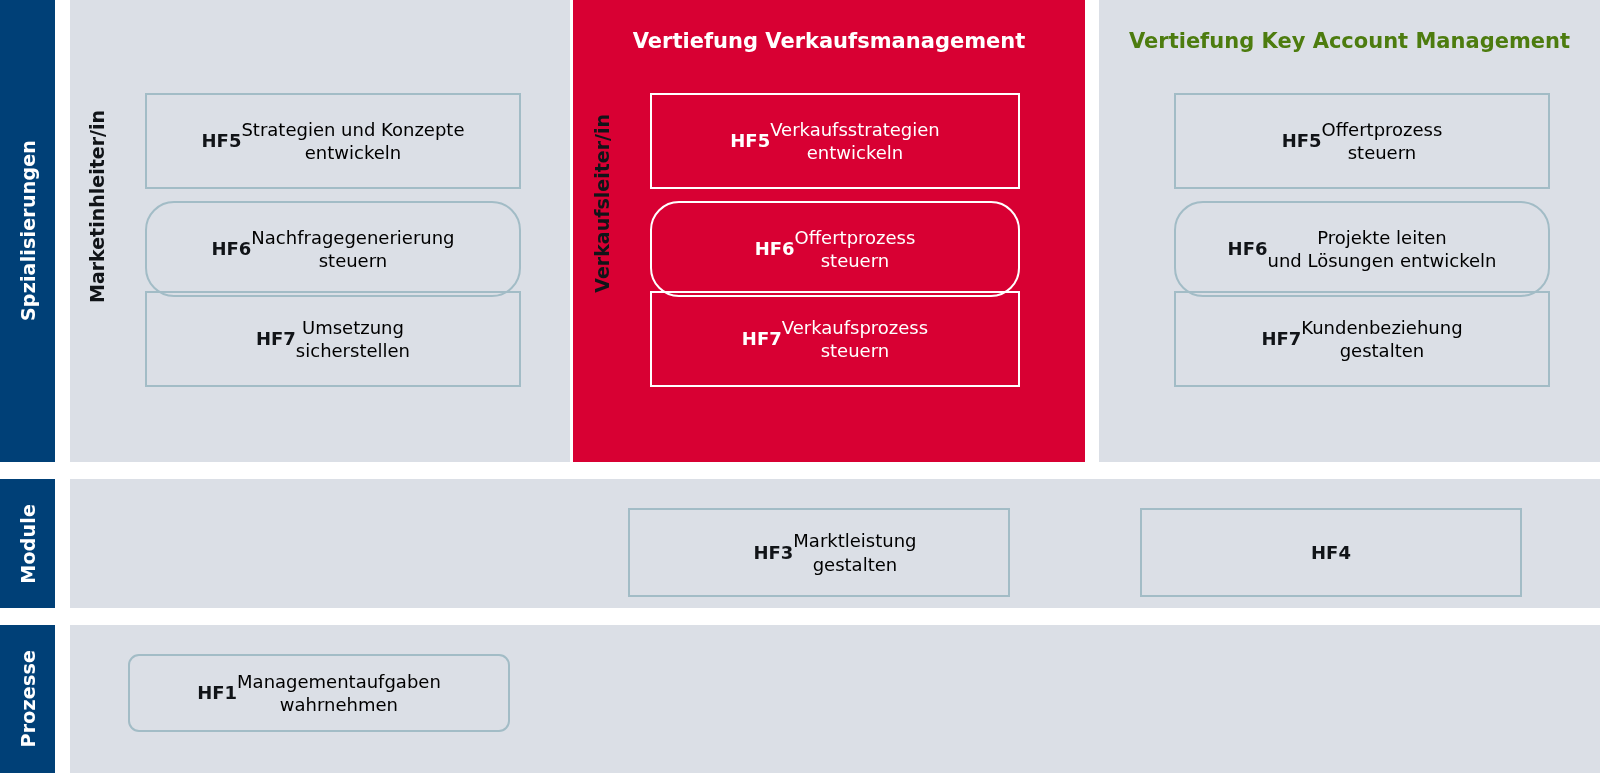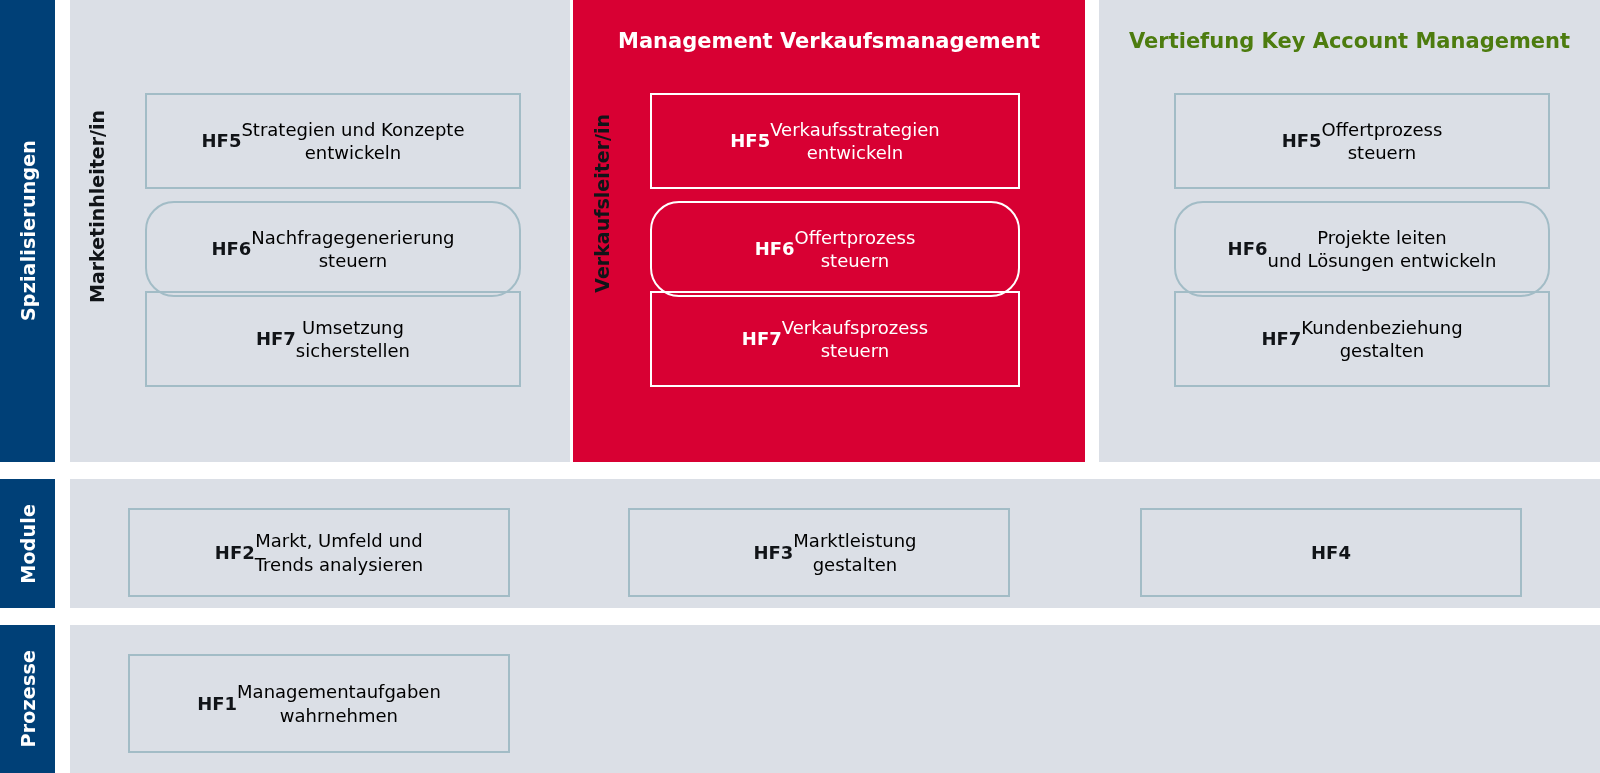--- a/index.html
+++ b/index.html
@@ -98,21 +98,21 @@
 
   #panel-verkauf .col-box{left:77px;width:370px;}
 
   
   .mod-box{top:29px;width:382px;height:89px;}
   #hf2{left:58px;}
   #hf3{left:558px;padding-left:32px;}
   #hf4{left:1070px;}
 
   
-  #hf1{left:58px;top:29px;width:382px;height:99px;}
+  #hf1{left:58px;top:29px;width:382px;height:78px;border-radius:11px;}
 
   :root{
     --navy:#004077;
     --grey:#dbdfe6;
     --red:#d80033;
     --boxline:#a2bcc6;
   }
 </style>
 </head>
 <body>
@@ -143,21 +143,21 @@
     </div>
     <div class="hf col-box b3">
       <span class="code">HF7</span>
       <span class="desc">Umsetzung
 sicherstellen</span>
     </div>
   </div>
   <div class="role-label" id="role-marketing">Marketinhleiter/in</div>
 
   <div class="panel red" id="panel-verkauf">
-    <div class="panel-title">Management Verkaufsmanagement</div>
+    <div class="panel-title">Vertiefung Verkaufsmanagement</div>
     <div class="hf on-red col-box b1">
       <span class="code">HF5</span>
       <span class="desc">Verkaufsstrategien
 entwickeln</span>
     </div>
     <div class="hf on-red col-box b2">
       <span class="code">HF6</span>
       <span class="desc">Offertprozess
 steuern</span>
     </div>
@@ -182,25 +182,20 @@
 und Lösungen entwickeln</span>
     </div>
     <div class="hf col-box b3">
       <span class="code">HF7</span>
       <span class="desc">Kundenbeziehung
 gestalten</span>
     </div>
   </div>
 
   <div class="panel" id="panel-module">
-    <div class="hf mod-box" id="hf2">
-      <span class="code">HF2</span>
-      <span class="desc">Markt, Umfeld und
-Trends analysieren</span>
-    </div>
     <div class="hf mod-box" id="hf3">
       <span class="code">HF3</span>
       <span class="desc">Marktleistung
 gestalten</span>
     </div>
     <div class="hf mod-box" id="hf4">
       <span class="code">HF4</span>
     </div>
   </div>
 

